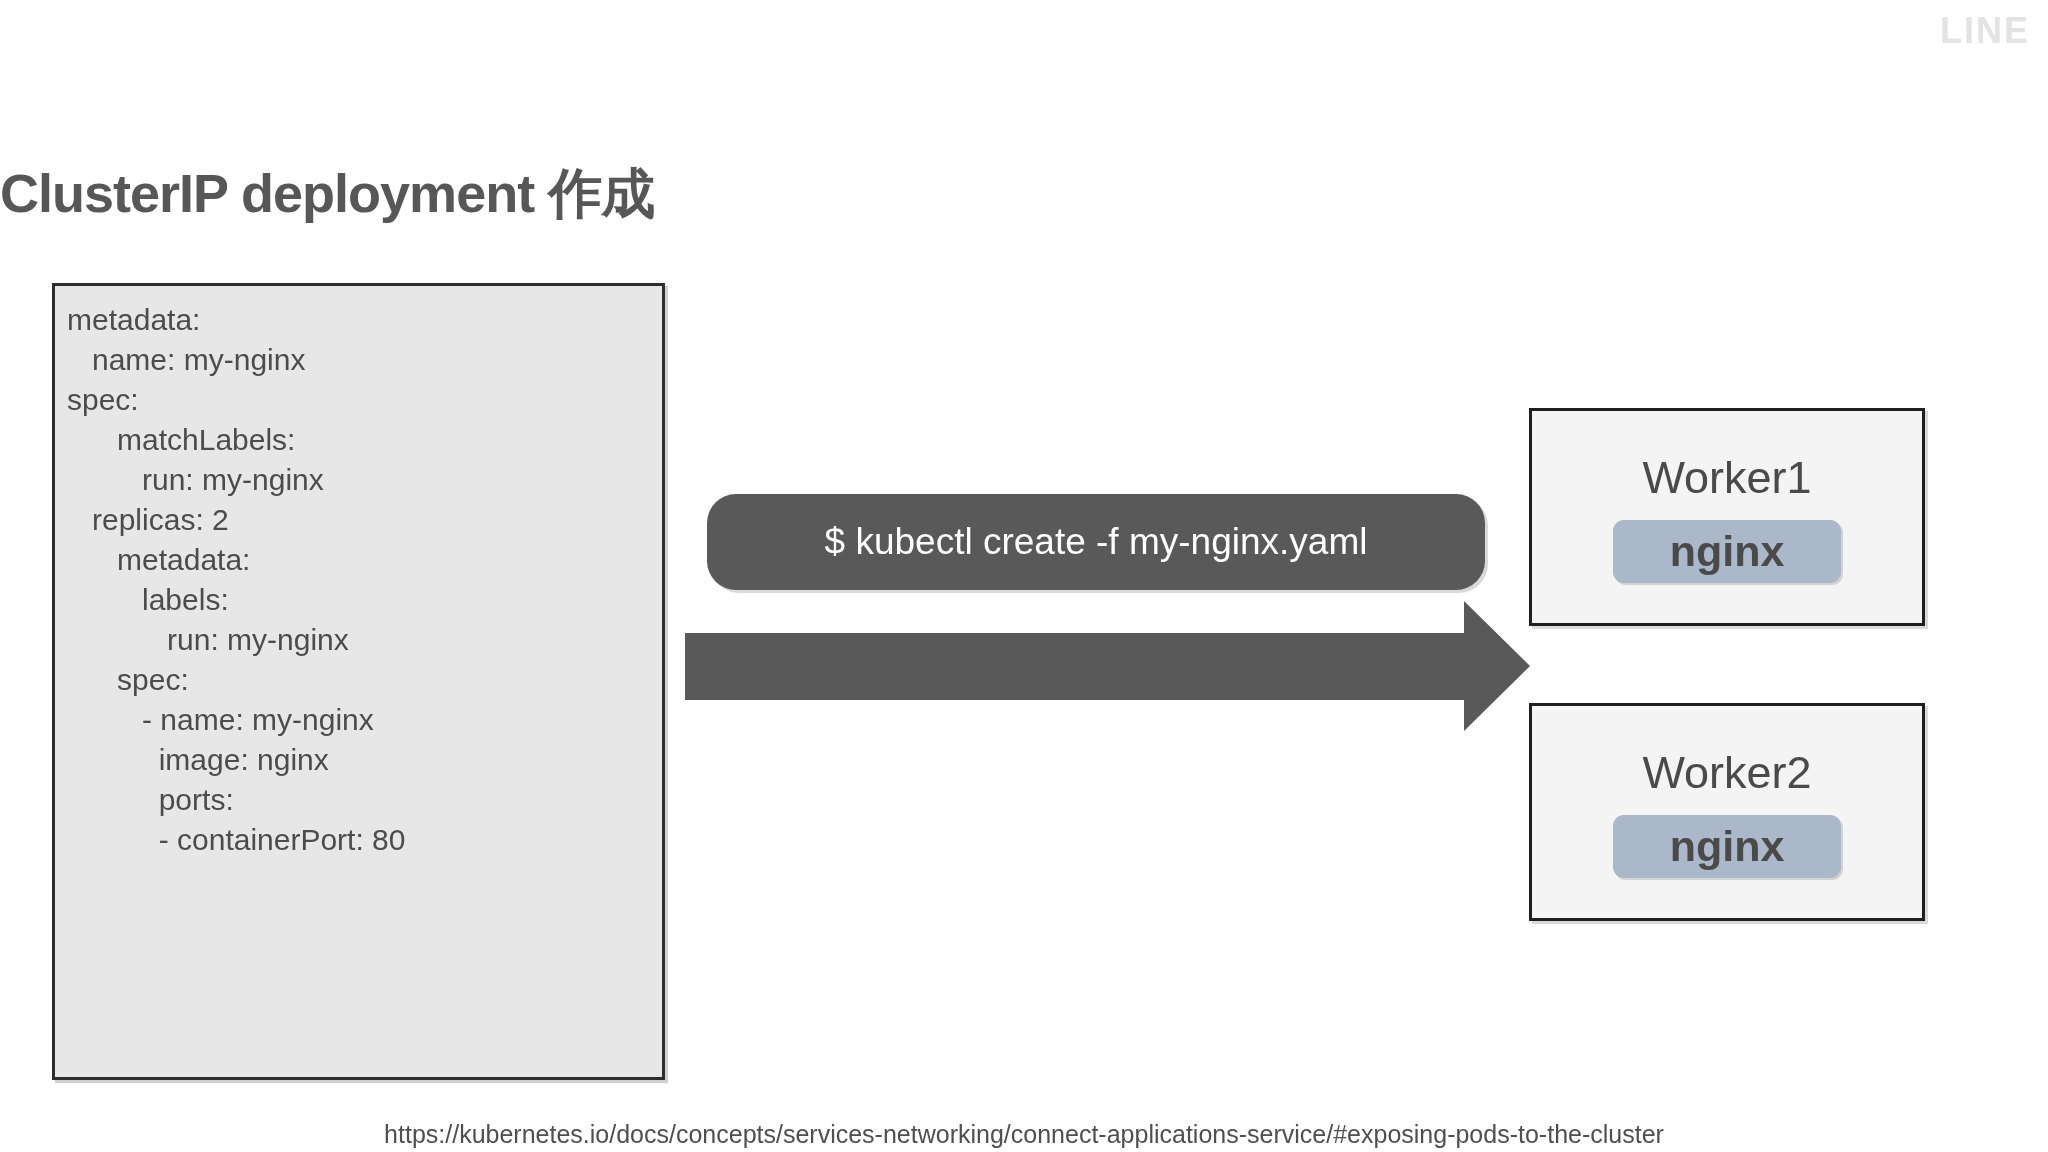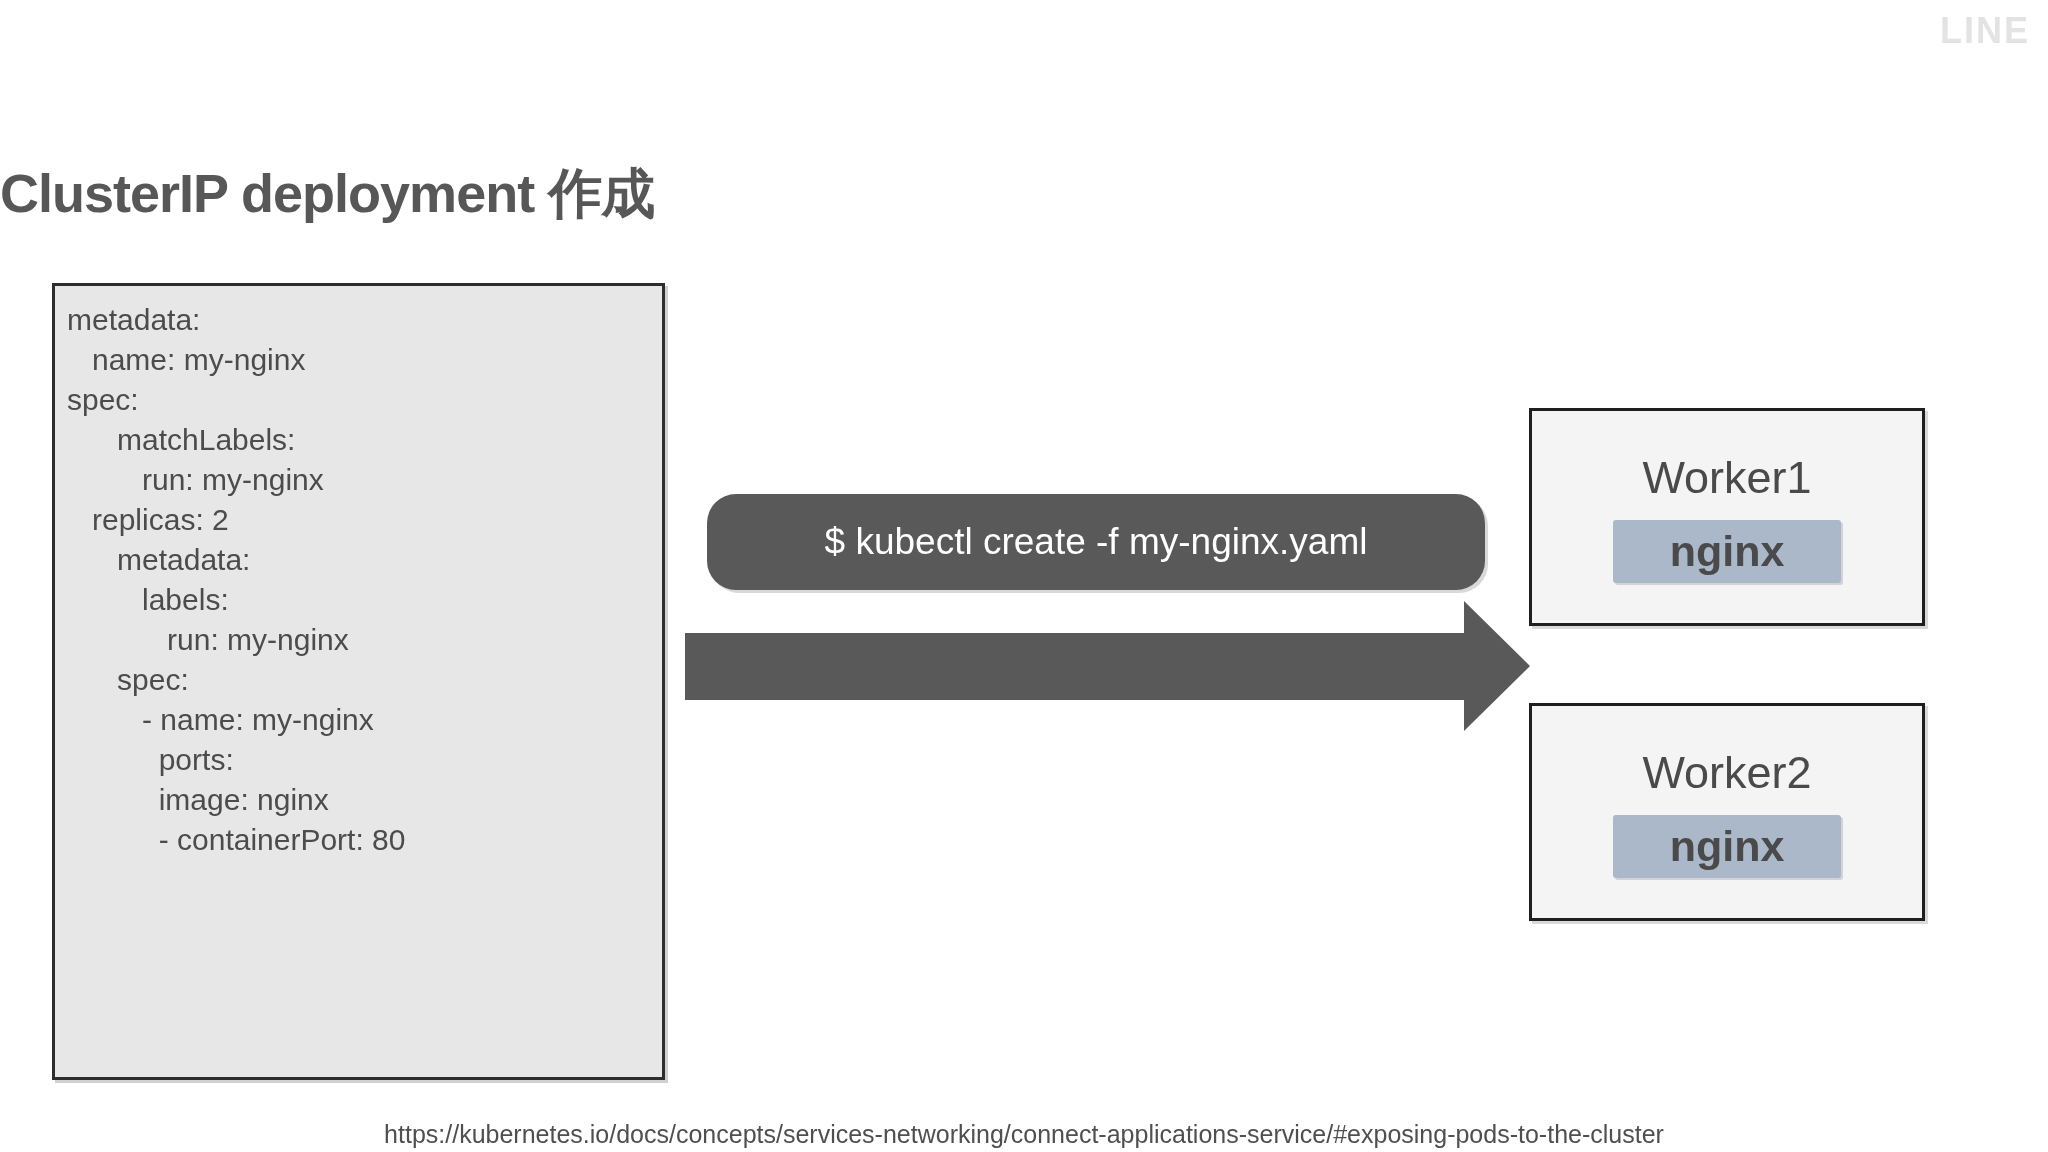--- a/index.html
+++ b/index.html
@@ -121,21 +121,21 @@
     font-weight: normal;
     color: #4a4a4a;
     line-height: 1;
     margin-top: 4px;
   }
   .pod-pill {
     margin-top: 20px;
     width: 228px;
     height: 63px;
     background: #aab8c9;
-    border-radius: 3px;
+    border-radius: 11px;
     display: flex;
     align-items: center;
     justify-content: center;
     box-shadow: 2px 2px 0 rgba(175,175,185,0.5);
   }
   .pod-pill-label {
     font-size: 43px;
     font-weight: bold;
     color: #4a4a4a;
     line-height: 1;
@@ -166,22 +166,22 @@
       <div class="yaml-line">   name: my-nginx</div>
       <div class="yaml-line">spec:</div>
       <div class="yaml-line">      matchLabels:</div>
       <div class="yaml-line">         run: my-nginx</div>
       <div class="yaml-line">   replicas: 2</div>
       <div class="yaml-line">      metadata:</div>
       <div class="yaml-line">         labels:</div>
       <div class="yaml-line">            run: my-nginx</div>
       <div class="yaml-line">      spec:</div>
       <div class="yaml-line">         - name: my-nginx</div>
+      <div class="yaml-line">           image: nginx</div>
       <div class="yaml-line">           ports:</div>
-      <div class="yaml-line">           image: nginx</div>
       <div class="yaml-line">           - containerPort: 80</div>
     </div>
 </div>
 
 <div id="command-bar">
   <span id="command-text">$ kubectl create -f my-nginx.yaml</span>
 </div>
 
 <div id="flow-arrow">
   <svg width="845" height="136" viewBox="0 0 845 136">

